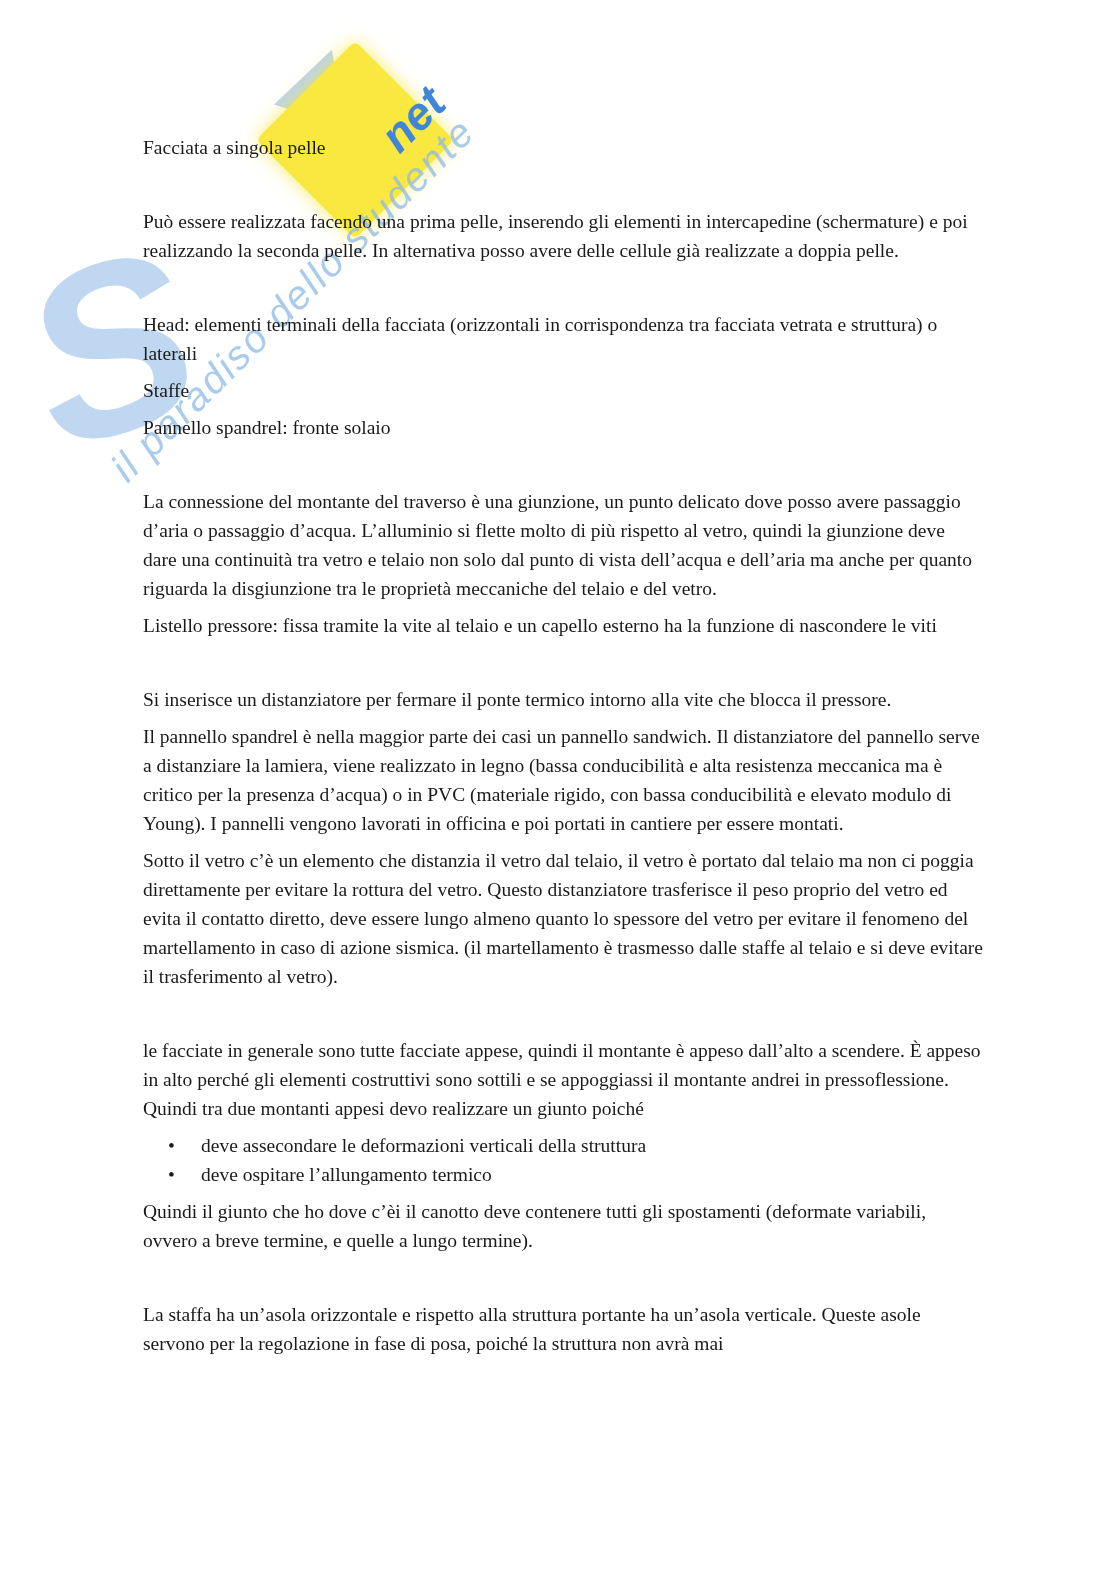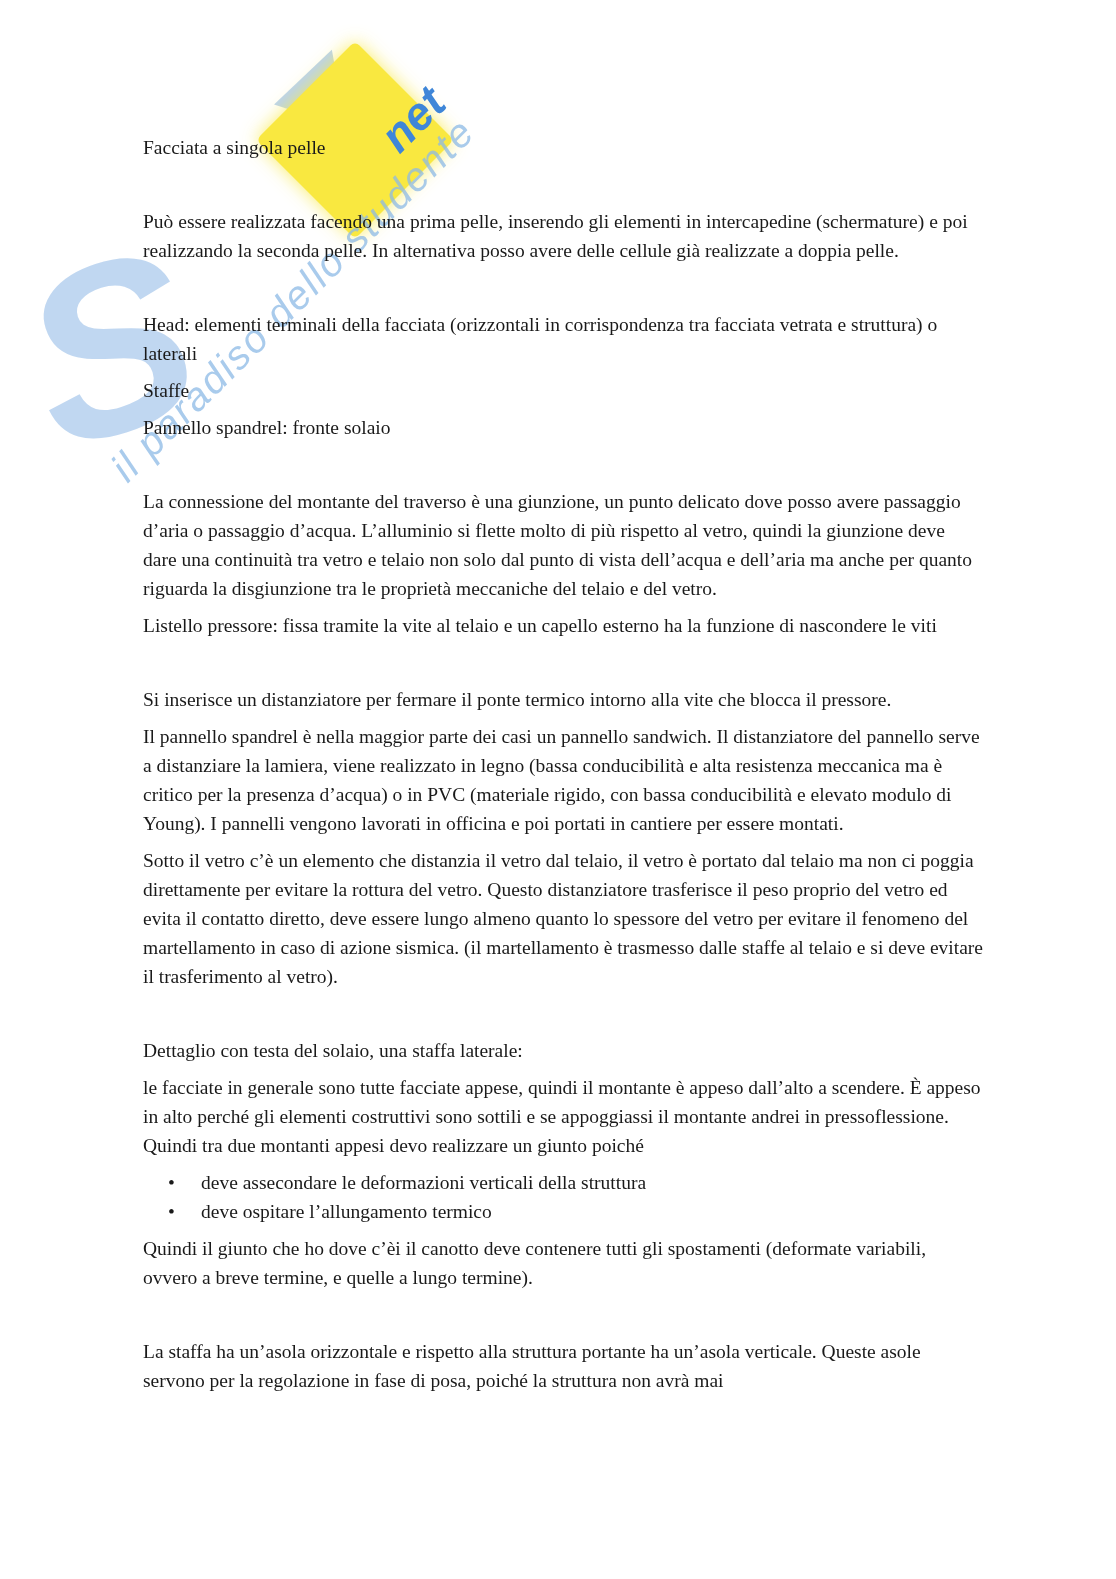--- a/index.html
+++ b/index.html
@@ -86,21 +86,20 @@
       <p class="para">Staffe</p>
       <p class="para">Pannello spandrel: fronte solaio</p>
       <div class="gap"></div>
       <p class="para">La connessione del montante del traverso è una giunzione, un punto delicato dove posso avere passaggio d’aria o passaggio d’acqua. L’alluminio si flette molto di più rispetto al vetro, quindi la giunzione deve dare una continuità tra vetro e telaio non solo dal punto di vista dell’acqua e dell’aria ma anche per quanto riguarda la disgiunzione tra le proprietà meccaniche del telaio e del vetro.</p>
       <p class="para">Listello pressore: fissa tramite la vite al telaio e un capello esterno ha la funzione di nascondere le viti</p>
       <div class="gap"></div>
       <p class="para">Si inserisce un distanziatore per fermare il ponte termico intorno alla vite che blocca il pressore.</p>
       <p class="para">Il pannello spandrel è nella maggior parte dei casi un pannello sandwich. Il distanziatore del pannello serve a distanziare la lamiera, viene realizzato in legno (bassa conducibilità e alta resistenza meccanica ma è critico per la presenza d’acqua) o in PVC (materiale rigido, con bassa conducibilità e elevato modulo di Young). I pannelli vengono lavorati in officina e poi portati in cantiere per essere montati.</p>
       <p class="para">Sotto il vetro c’è un elemento che distanzia il vetro dal telaio, il vetro è portato dal telaio ma non ci poggia direttamente per evitare la rottura del vetro. Questo distanziatore trasferisce il peso proprio del vetro ed evita il contatto diretto, deve essere lungo almeno quanto lo spessore del vetro per evitare il fenomeno del martellamento in caso di azione sismica. (il martellamento è trasmesso dalle staffe al telaio e si deve evitare il trasferimento al vetro).</p>
       <div class="gap"></div>
-      <p class="para">Dettaglio con testa del solaio, una staffa laterale:</p>
       <p class="para">le facciate in generale sono tutte facciate appese, quindi il montante è appeso dall’alto a scendere. È appeso in alto perché gli elementi costruttivi sono sottili e se appoggiassi il montante andrei in pressoflessione. Quindi tra due montanti appesi devo realizzare un giunto poiché</p>
       <div class="bullet-item">
         <span class="bullet-dot">•</span>
         <span class="bullet-text">deve assecondare le deformazioni verticali della struttura</span>
       </div>
       <div class="bullet-item">
         <span class="bullet-dot">•</span>
         <span class="bullet-text">deve ospitare l’allungamento termico</span>
       </div>
       <p class="para">Quindi il giunto che ho dove c’èi il canotto deve contenere tutti gli spostamenti (deformate variabili, ovvero a breve termine, e quelle a lungo termine).</p>

